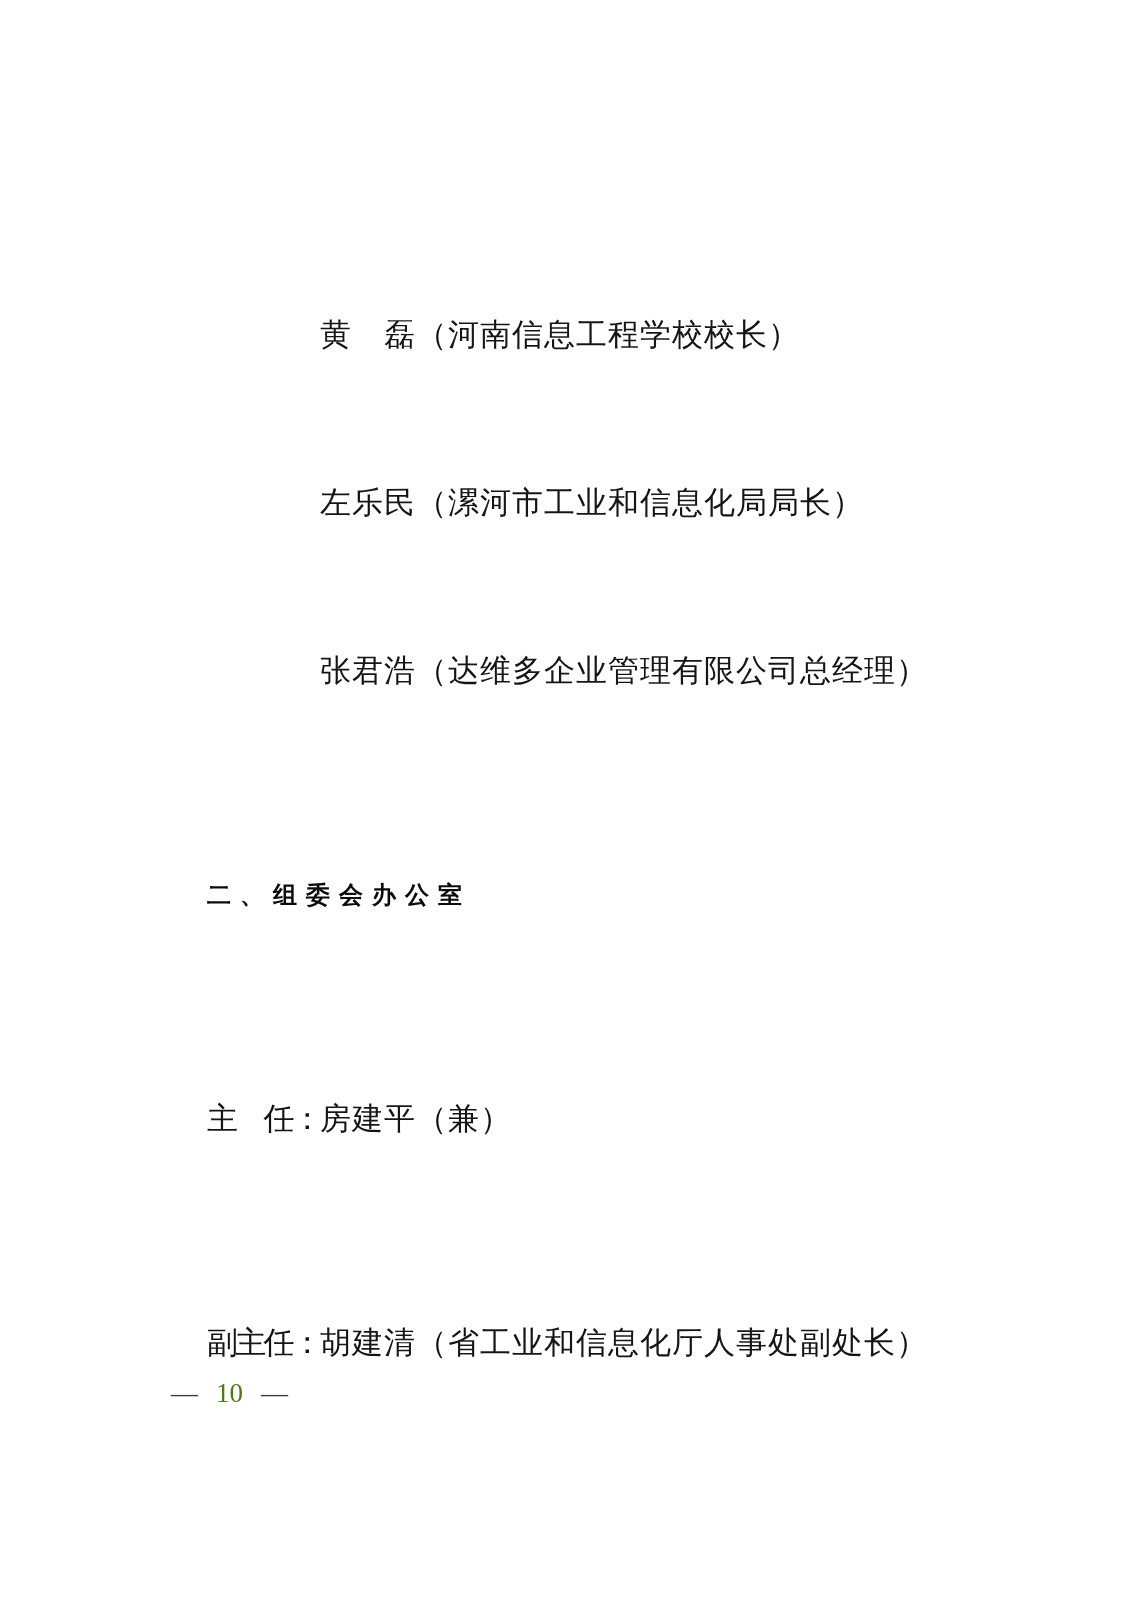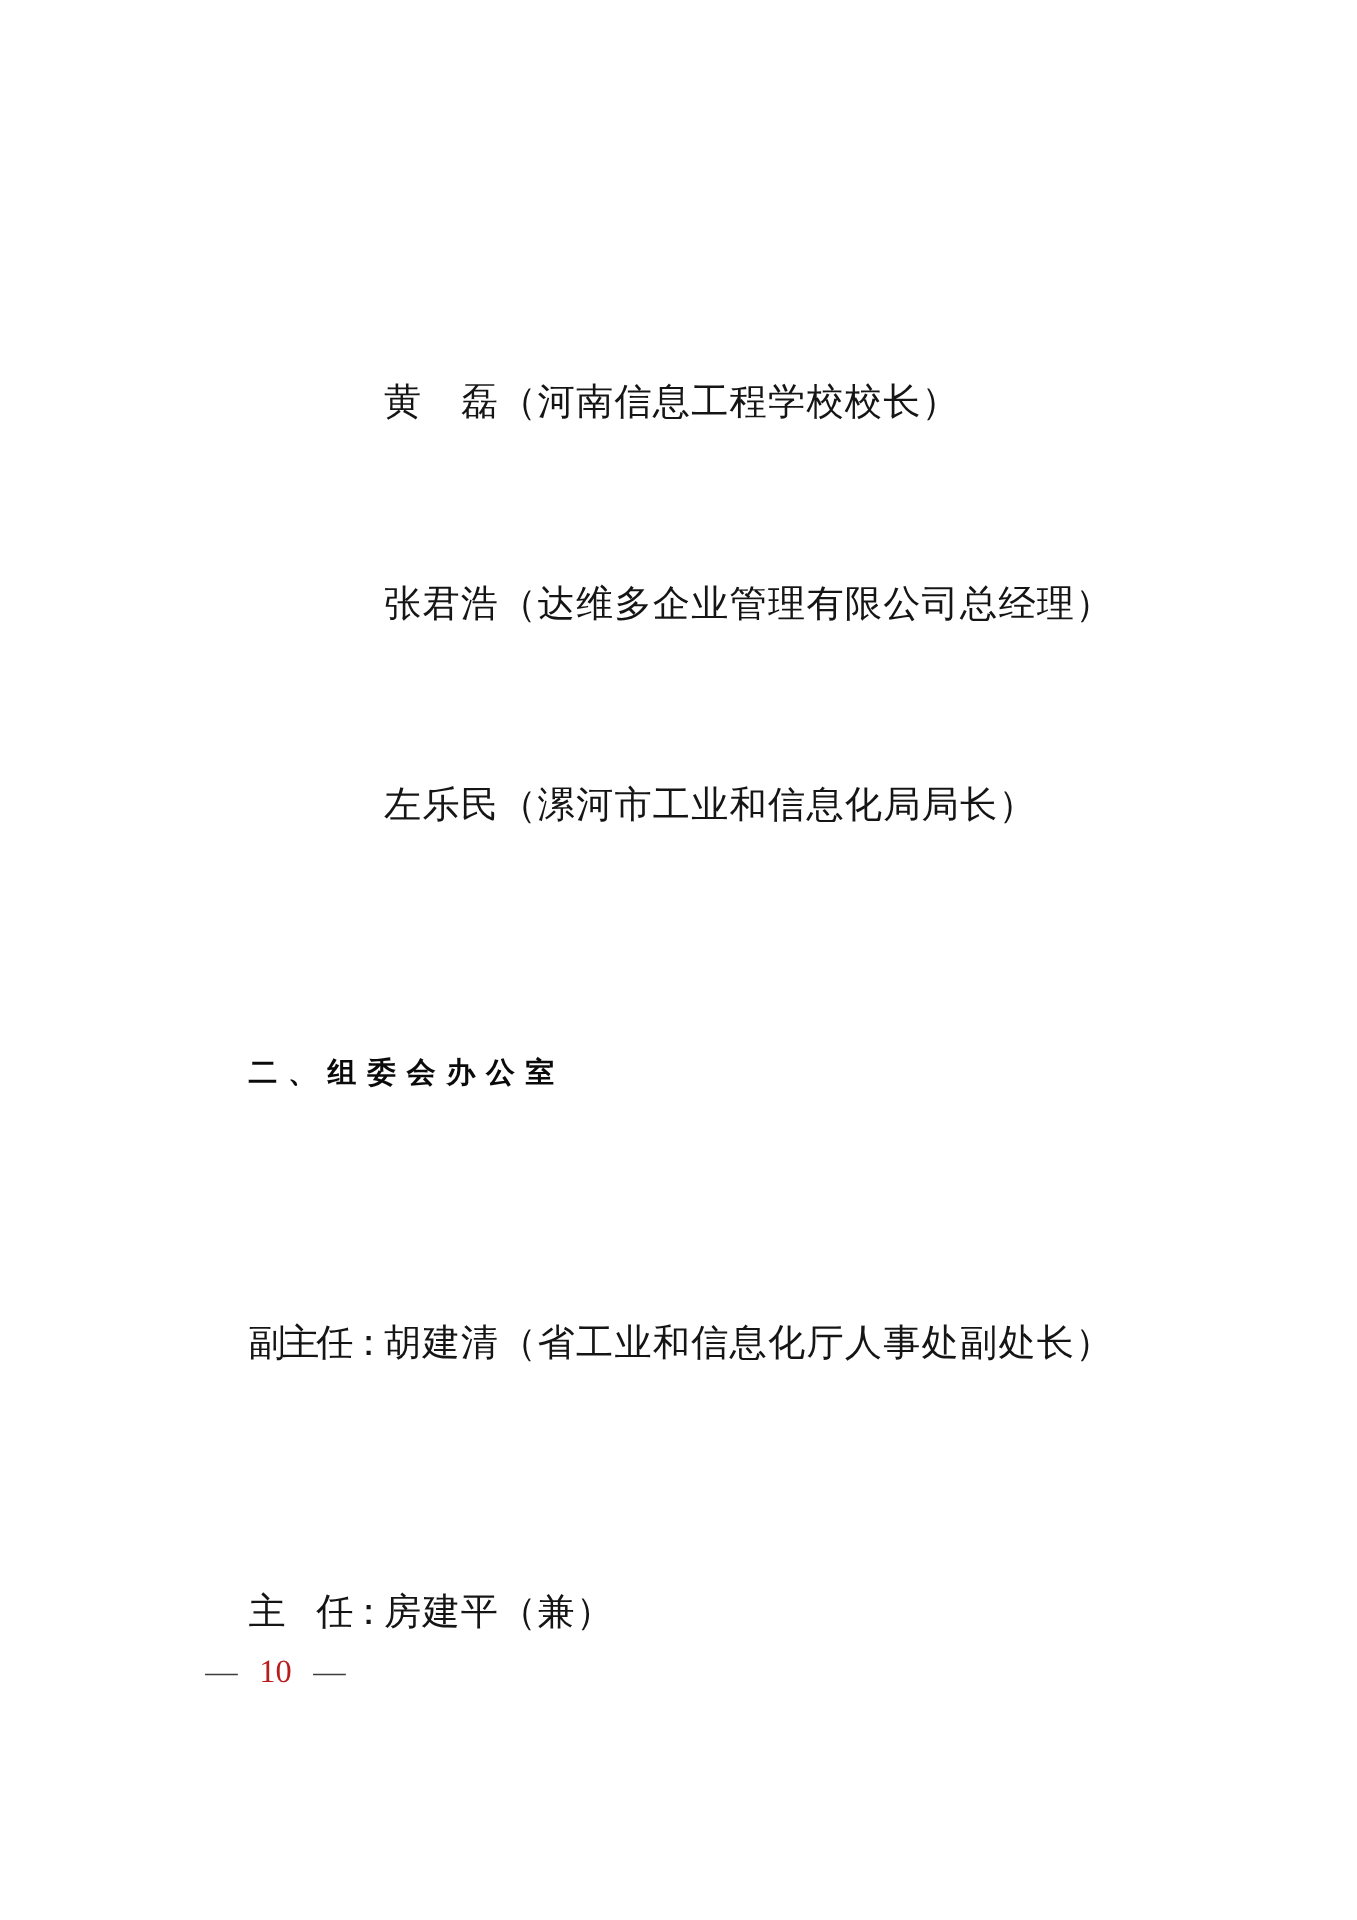--- a/index.html
+++ b/index.html
@@ -45,37 +45,37 @@
     left:171px;
     top:1378px;
     display:flex;
     gap:18px;
     align-items:center;
     font-family:"Liberation Serif","DejaVu Serif",serif;
     font-size:27px;
     line-height:30px;
     color:#3d3d3d;
   }
-  .footer .num{color:#b91c1c;}
+  .footer .num{color:#4d7c0f;}
 </style>
 </head>
 <body>
 
 <div class="page">
   <div class="doc">
 
     <div class="line name">黄　磊（河南信息工程学校校长）</div>
+    <div class="line name">左乐民（漯河市工业和信息化局局长）</div>
     <div class="line name">张君浩（达维多企业管理有限公司总经理）</div>
-    <div class="line name">左乐民（漯河市工业和信息化局局长）</div>
 
     <div class="line heading">二、组委会办公室</div>
 
+    <div class="line label-row"><span class="row-label">主　任：</span><span class="row-value">房建平（兼）</span></div>
+
     <div class="line label-row"><span class="row-label">副主任：</span><span class="row-value">胡建清（省工业和信息化厅人事处副处长）</span></div>
-
-    <div class="line label-row"><span class="row-label">主　任：</span><span class="row-value">房建平（兼）</span></div>
 
     
     
     
     
     
     
     
     
     

